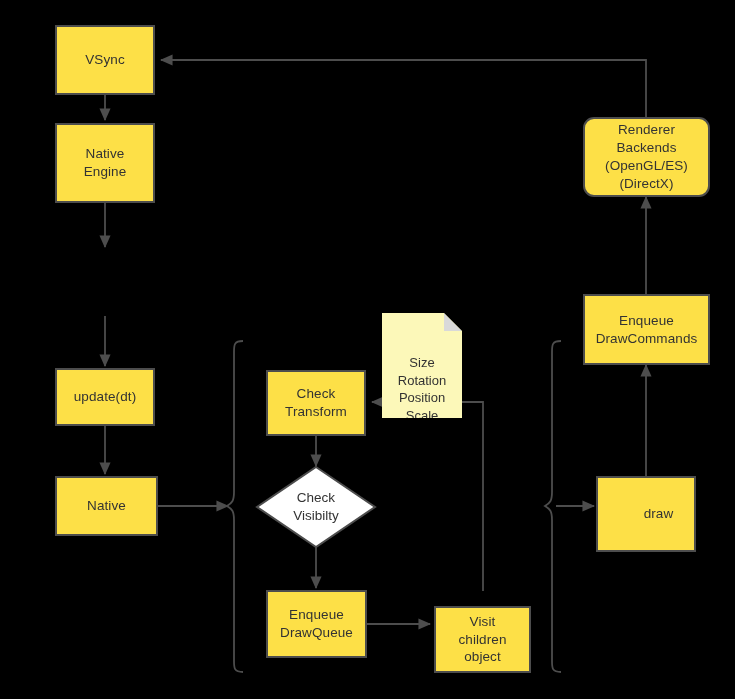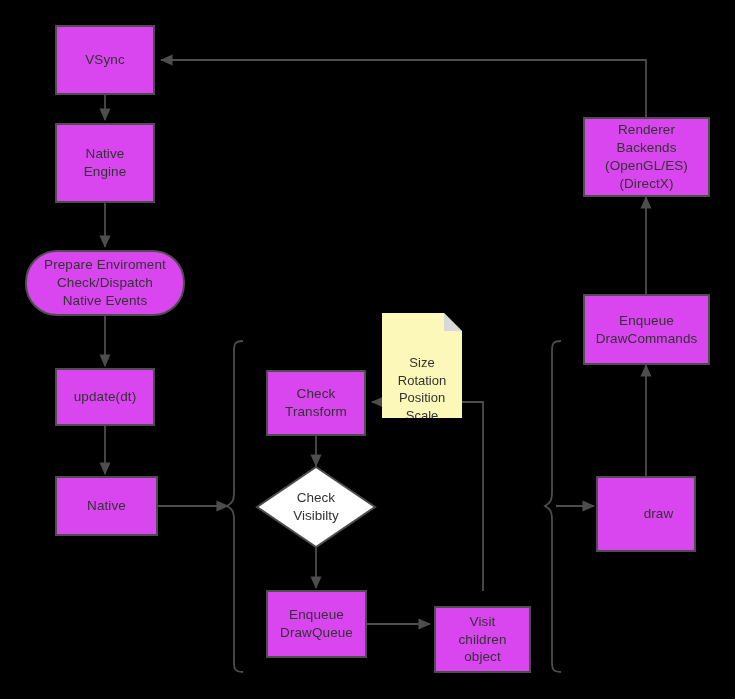--- a/index.html
+++ b/index.html
@@ -11,21 +11,21 @@
     position: relative;
     width: 735px;
     height: 699px;
     background: #000000;
     overflow: hidden;
     font-family: "Liberation Sans", "DejaVu Sans", sans-serif;
   }
   .node {
     position: absolute;
     box-sizing: border-box;
-    background: #d946ef;
+    background: #fde047;
     border: 2px solid #4d4d4d;
     color: #333333;
     display: flex;
     align-items: center;
     justify-content: center;
     text-align: center;
     font-size: 13.5px;
     line-height: 1.32;
     white-space: pre-line;
     letter-spacing: 0.1px;
@@ -146,25 +146,20 @@
 
   <div class="node" style="left:55px; top:25px; width:100px; height:70px;">
     <span>VSync</span>
   </div>
 
   <div class="node" style="left:55px; top:123px; width:100px; height:80px;">
     <span>Native
 Engine</span>
   </div>
 
-  <div class="node rounded" style="left:25px; top:250px; width:160px; height:66px;">
-    <span>Prepare Enviroment
-Check/Dispatch
-Native Events</span>
-  </div>
 
   <div class="node" style="left:55px; top:368px; width:100px; height:58px;">
     <span>update(dt)</span>
   </div>
 
   <div class="node" style="left:55px; top:476px; width:103px; height:60px;">
     <span>Native</span>
   </div>
 
   <div class="node" style="left:266px; top:370px; width:100px; height:66px;">
@@ -203,20 +198,20 @@
 
   <div class="node" style="left:596px; top:476px; width:100px; height:76px;padding-left:25px;">
     <span>draw</span>
   </div>
 
   <div class="node" style="left:583px; top:294px; width:127px; height:71px;">
     <span>Enqueue
 DrawCommands</span>
   </div>
 
-  <div class="node" style="left:583px; top:117px; width:127px; height:80px;">
+  <div class="node" style="left:583px; top:117px; width:127px; height:80px;border-radius:11px;">
     <span>Renderer
 Backends
 (OpenGL/ES)
 (DirectX)</span>
   </div>
 
 </div>
 
 </body></html>

